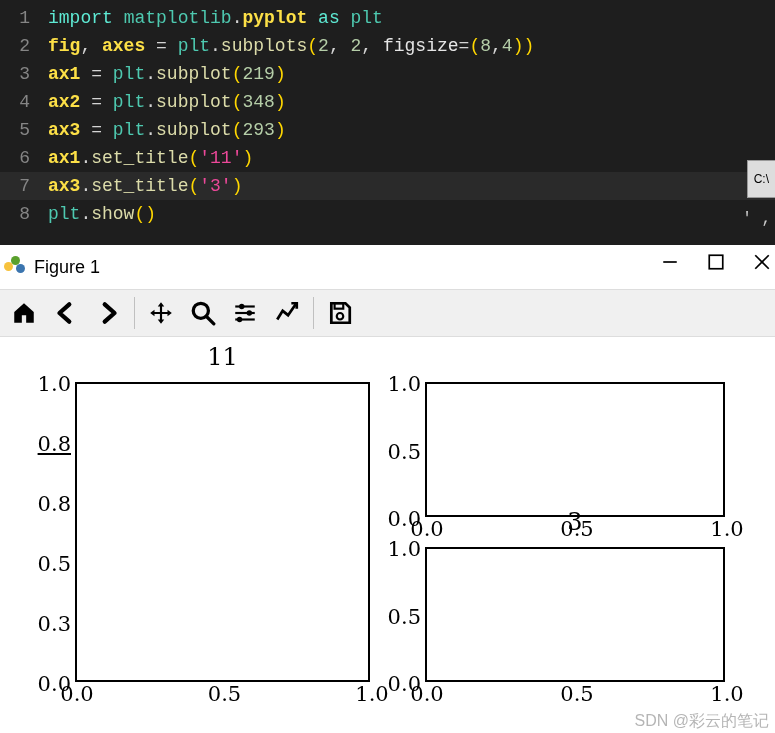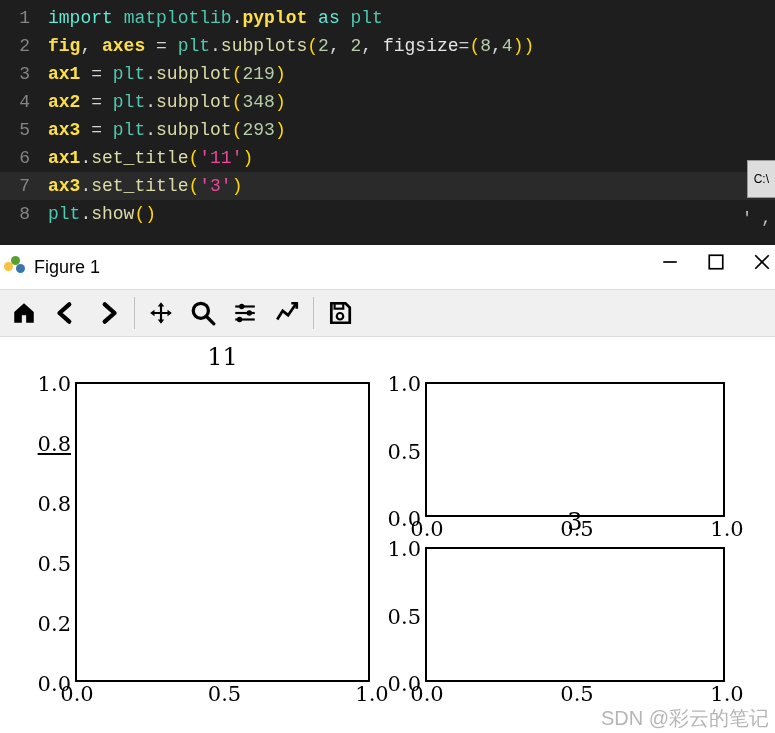--- a/index.html
+++ b/index.html
@@ -142,21 +142,21 @@
     left: 50%;
     transform: translateX(-50%);
     padding-bottom: 13px;
     font-size: 24px;
   }
 
   .watermark {
     position: absolute;
     right: 6px;
     bottom: 0;
-    font-size: 20px;
+    font-size: 16px;
     color: rgba(120,120,120,0.55);
     font-family: sans-serif;
   }
 </style>
 </head>
 <body>
 
 <div class="editor">
   <div id="editor-lines">
       <div class="row">
@@ -270,21 +270,21 @@
           <circle cx="12" cy="15" r="3" fill="none" stroke="#000" stroke-width="2"></circle>
         </svg>
     </div>
   </div>
 
   <div class="plot">
 
     <div class="axes" id="ax1" style="left:75px; top:45px; width:295px; height:300px;">
       <div class="ax-title">11</div>
     <div class="tick-y" style="top: 300px;">0.0</div>
-        <div class="tick-y" style="top: 240px;">0.2</div>
+        <div class="tick-y" style="top: 240px;">0.3</div>
         <div class="tick-y" style="top: 180px;">0.5</div>
         <div class="tick-y" style="top: 120px;">0.8</div>
         <div class="tick-y" style="top: 60px; text-decoration: underline;">0.8</div>
         <div class="tick-y" style="top: 0px;">1.0</div>
         <div class="tick-x" style="left: 0px;">0.0</div>
         <div class="tick-x" style="left: 147.5px;">0.5</div>
         <div class="tick-x" style="left: 295px;">1.0</div>
       </div>
 
     <div class="axes" id="ax2" style="left:425px; top:45px; width:300px; height:135px;">

